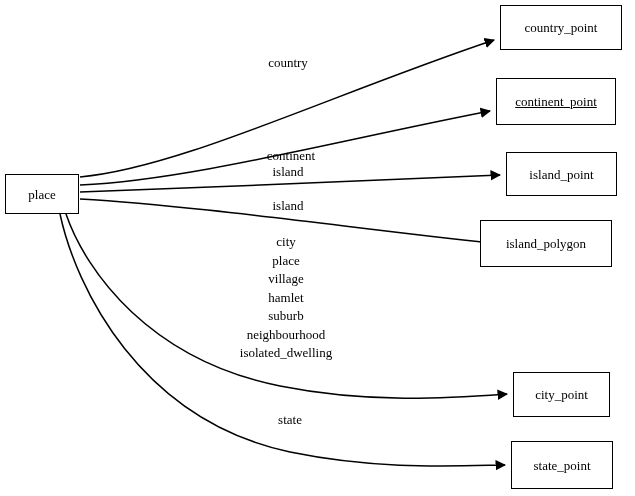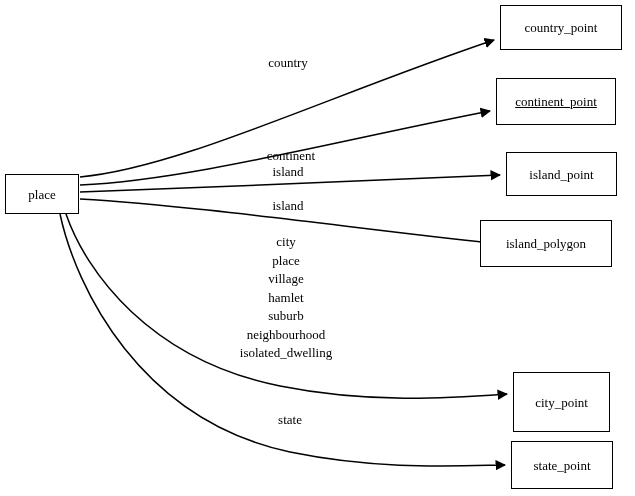--- a/index.html
+++ b/index.html
@@ -88,21 +88,21 @@
   </div>
 
   <div class="node" style="left:506px; top:152px; width:111px; height:44px;">
     <span>island_point</span>
   </div>
 
   <div class="node" style="left:480px; top:220px; width:132px; height:47px;">
     <span>island_polygon</span>
   </div>
 
-  <div class="node" style="left:513px; top:372px; width:97px; height:60px;">
+  <div class="node" style="left:513px; top:372px; width:97px; height:45px;">
     <span>city_point</span>
   </div>
 
   <div class="node" style="left:511px; top:441px; width:102px; height:48px;text-align:center;">
     <span>state_point</span>
   </div>
 
   <div class="edge-label" style="left:288px; top:54px;">
     <span>country</span>
   </div>

